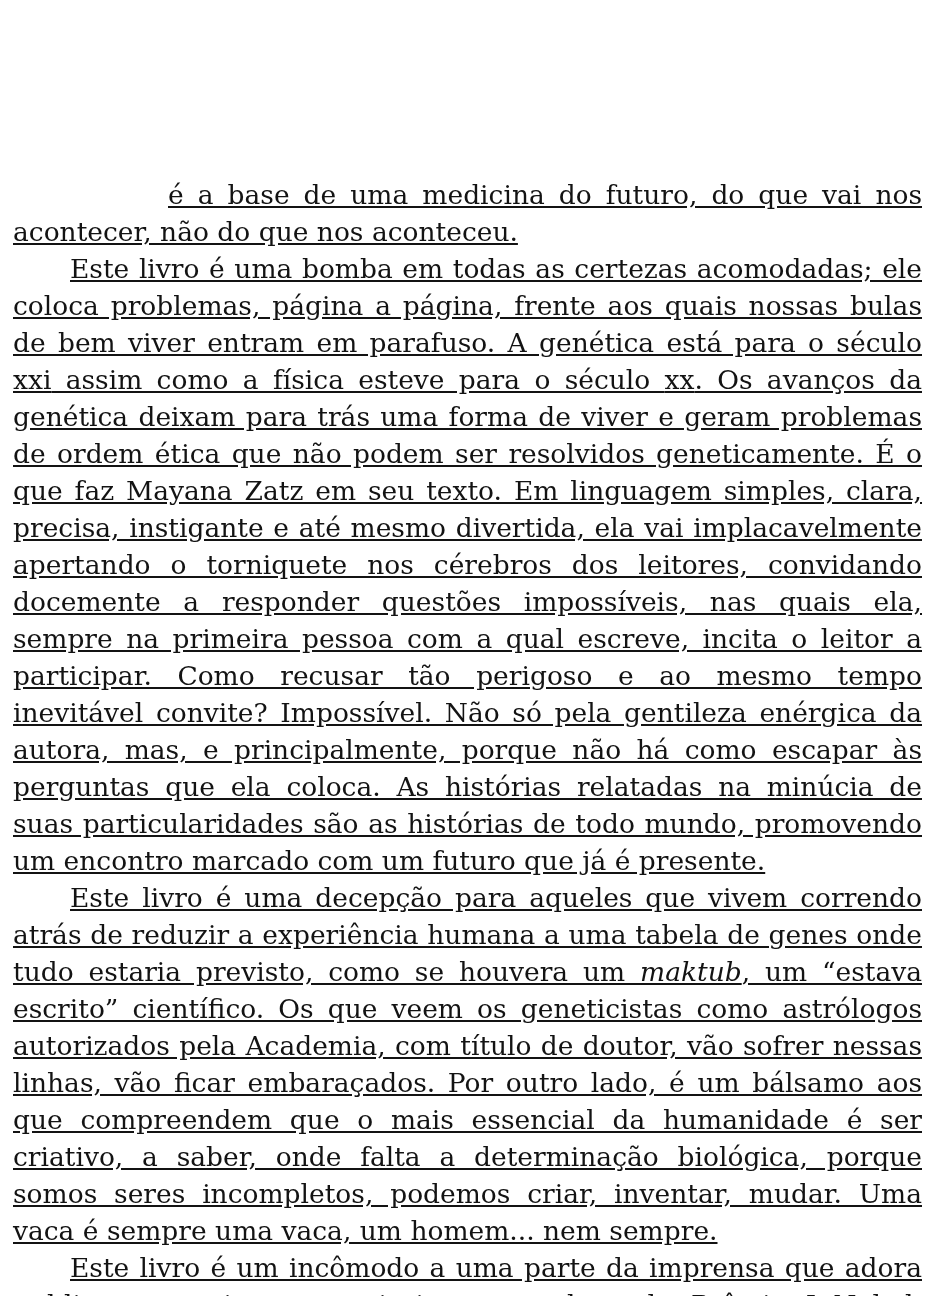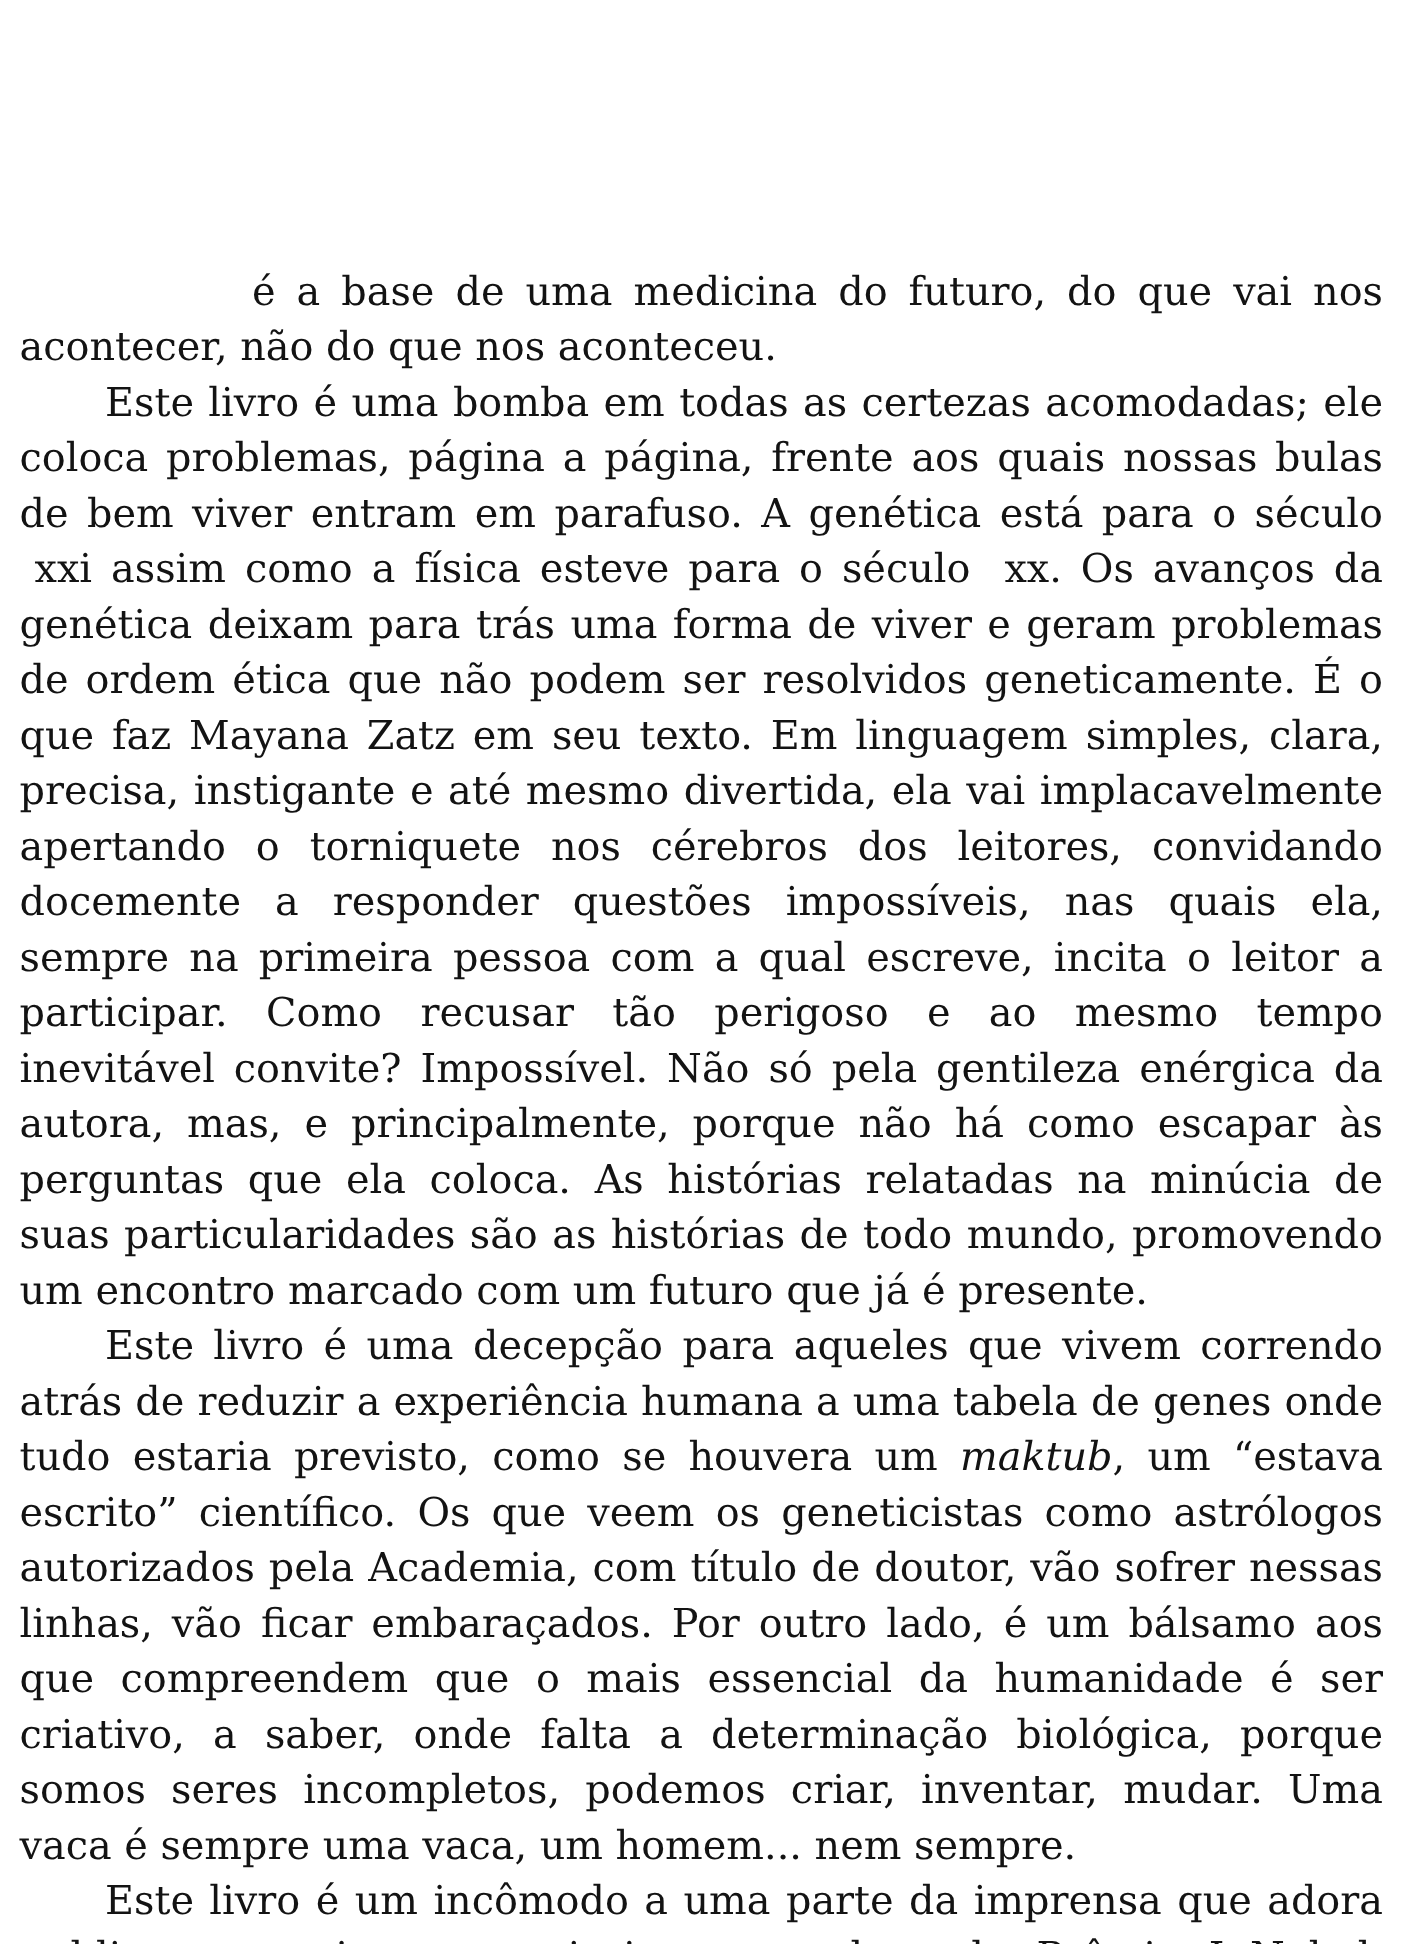--- a/index.html
+++ b/index.html
@@ -31,20 +31,21 @@
     text-justify: inter-word;
     -webkit-font-smoothing: antialiased;
   }
 
   .para {
     margin: 0;
     padding: 0;
     text-align: justify;
     text-indent: 57px;
     hyphens: none;
+    text-decoration: underline;
     -webkit-hyphens: none;
   }
 
   
   .para.continued {
     text-indent: 155px;
   }
 
   
   .para.full-measure {
@@ -52,21 +53,20 @@
   }
 
   .italic {
     font-style: italic;
     margin-top: 48px;
   }
 
   .roman-numeral {
     font-variant: normal;
     text-transform: lowercase;
-    margin-left: 10px;
   }
 </style>
 </head>
 <body>
 
 <div class="page" style="width: 936px; height: 1296px; background: rgb(255, 255, 255);">
 
   <div class="text-block" style="color: rgb(19, 19, 19);">
 
     <p class="para continued full-measure"><span>é a base de uma medicina do futuro, do que vai nos acontecer, não do que nos aconteceu.</span></p>

